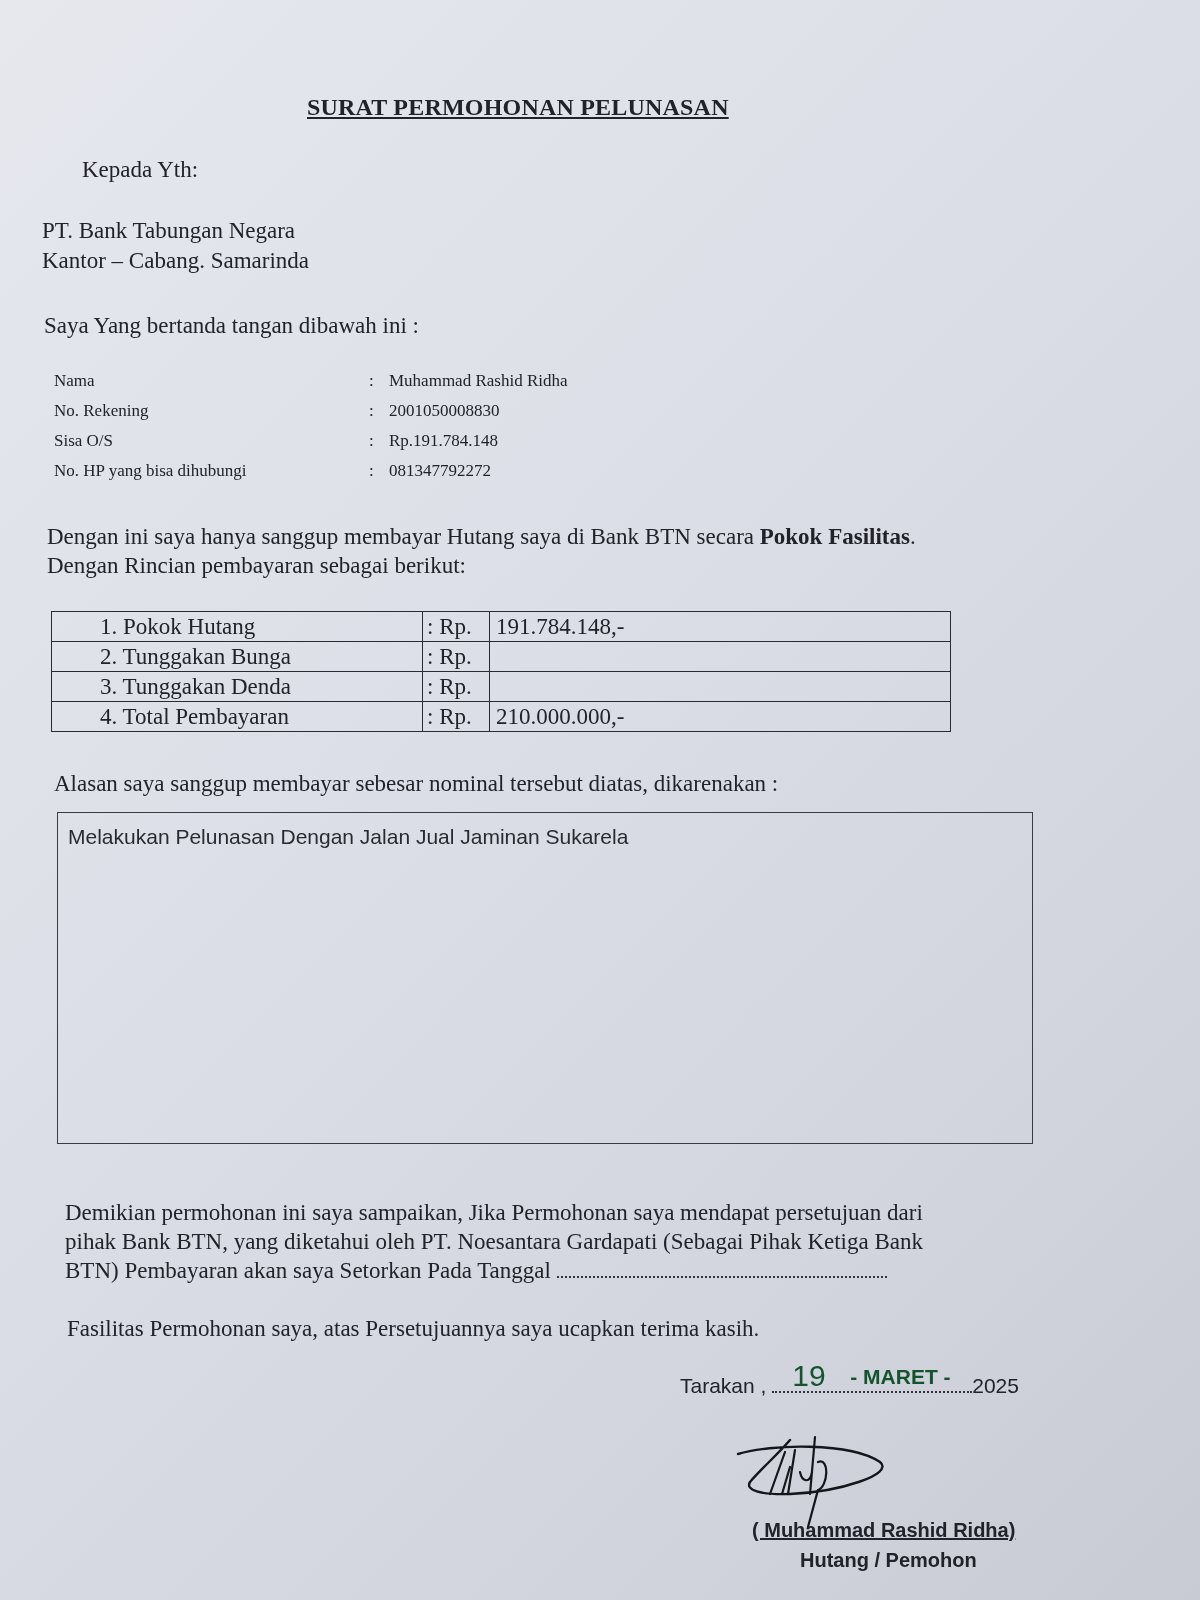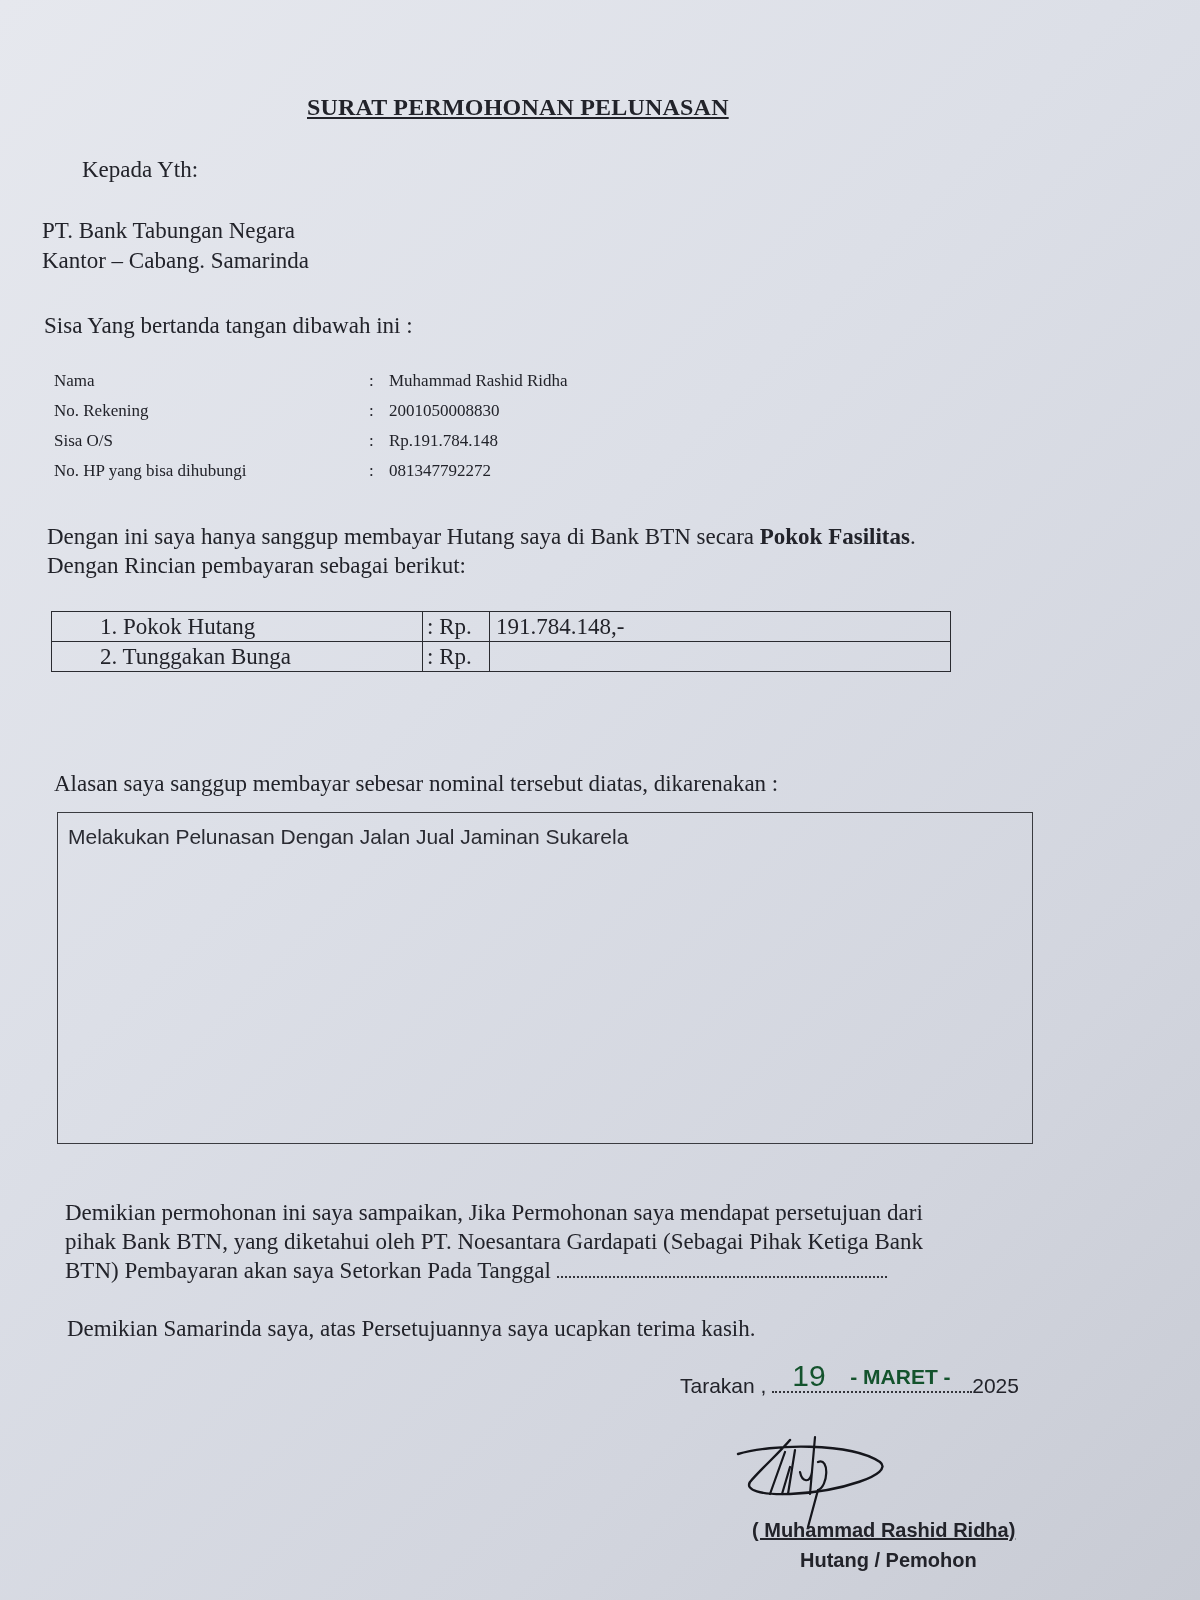--- a/index.html
+++ b/index.html
@@ -40,21 +40,21 @@
 </style>
 </head>
 <body>
 
 <div class="abs title">SURAT PERMOHONAN PELUNASAN</div>
 
 <div class="abs serif" style="left:40px; top:157px;margin-left:42px;">Kepada Yth:</div>
 <div class="abs serif" style="left:42px; top:218px;">PT. Bank Tabungan Negara</div>
 <div class="abs serif" style="left:42px; top:248px;">Kantor – Cabang. Samarinda</div>
 
-<div class="abs serif" style="left:44px; top:313px;">Sisa Yang bertanda tangan dibawah ini :</div>
+<div class="abs serif" style="left:44px; top:313px;">Saya Yang bertanda tangan dibawah ini :</div>
 
 <div class="info-row" style="top:371px;">
   <span class="info-label">Nama</span><span class="info-colon">:</span><span>Muhammad Rashid Ridha</span>
 </div>
 <div class="info-row" style="top:401px;">
   <span class="info-label">No. Rekening</span><span class="info-colon">:</span><span>2001050008830</span>
 </div>
 <div class="info-row" style="top:431px;">
   <span class="info-label">Sisa O/S</span><span class="info-colon">:</span><span>Rp.191.784.148</span>
 </div>
@@ -72,37 +72,47 @@
       <tr>
     <td class="c1">1.  Pokok Hutang</td>
     <td class="c2">: Rp.</td>
     <td>191.784.148,-</td>
   </tr>
   <tr>
     <td class="c1">2.  Tunggakan Bunga</td>
     <td class="c2">: Rp.</td>
     <td></td>
   </tr>
+  <tr>
+    <td class="c1">3.  Tunggakan Denda</td>
+    <td class="c2">: Rp.</td>
+    <td></td>
+  </tr>
+  <tr>
+    <td class="c1">4.  Total Pembayaran</td>
+    <td class="c2">: Rp.</td>
+    <td>210.000.000,-</td>
+  </tr>
 </tbody>
   </table>
 
 <div class="abs serif" style="left:54px; top:771px;">Alasan saya sanggup membayar sebesar nominal tersebut diatas, dikarenakan :</div>
 
 <div class="reason-box">
   <div class="reason-text">Melakukan Pelunasan Dengan Jalan Jual Jaminan Sukarela</div>
 </div>
 
 <div class="abs serif" style="left:65px; top:1200px;">Demikian permohonan ini saya sampaikan, Jika Permohonan saya mendapat persetujuan dari</div>
 <div class="abs serif" style="left:65px; top:1229px;">pihak Bank BTN, yang diketahui oleh PT. Noesantara Gardapati (Sebagai Pihak Ketiga Bank</div>
 <div class="abs serif" style="left:65px; top:1258px;">
   <span>BTN) Pembayaran akan saya Setorkan Pada Tanggal</span>
   <span class="dots" style="width:330px; height:18px;"></span>
 </div>
 
-<div class="abs serif" style="left:67px; top:1316px;">Demikian Samarinda saya, atas Persetujuannya saya ucapkan terima kasih.</div>
+<div class="abs serif" style="left:67px; top:1316px;">Fasilitas Permohonan saya, atas Persetujuannya saya ucapkan terima kasih.</div>
 
 <div class="abs sans" style="left:644px; top:1371px; font-size:21px;">
   <span>Tarakan ,</span>
   <span class="dots" style="width:200px; position:relative; height:20px;">
     <span class="hand" style="position:absolute; left:20px; top:-12px; font-size:30px;">19</span>
     <span class="hand" style="position:absolute; left:78px; top:-6px; font-size:21px; font-weight:bold;">- MARET -</span>
   </span><span>2025</span>
 </div>
 
 <svg class="abs" style="left:730px; top:1432px;" width="170" height="110" viewBox="0 0 170 110">

